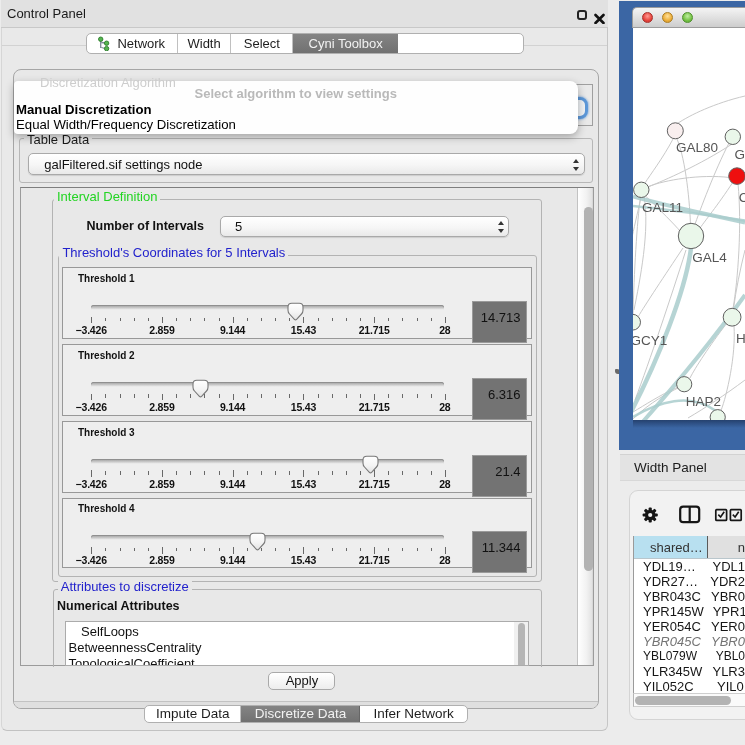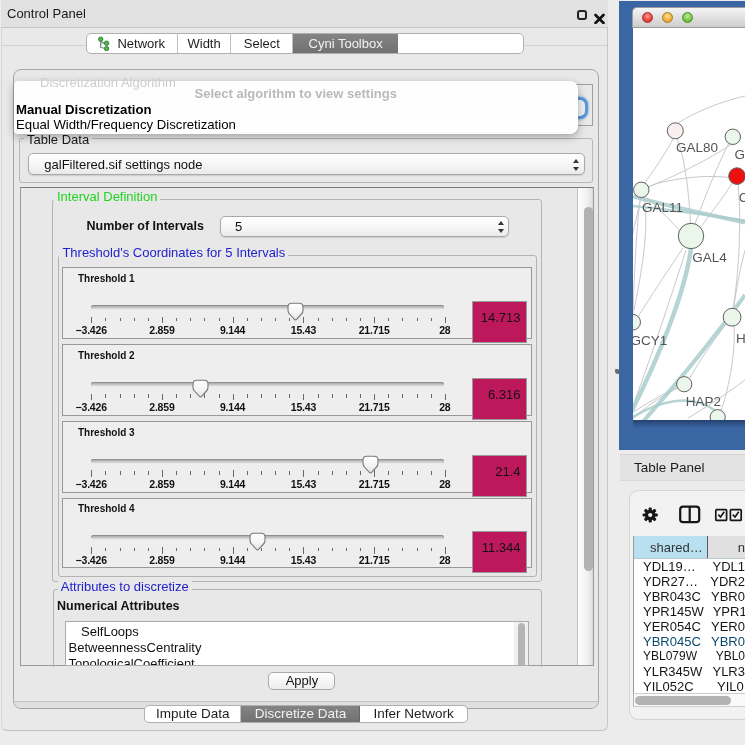--- a/index.html
+++ b/index.html
@@ -13,21 +13,21 @@
   .combo { position:absolute; border:1px solid #a9a9a9; border-radius:5px; background:linear-gradient(#ffffff,#f6f6f6 55%,#e9e9e9); font-size:13px; color:#111; box-shadow:0 1px 1px rgba(0,0,0,0.12); }
   .combo span.txt { position:absolute; left:15px; top:50%; transform:translateY(-50%); }
   .arr { position:absolute; width:9px; height:14px; }
   .arr:before { content:""; position:absolute; left:1px; top:1px; border-left:3.5px solid transparent; border-right:3.5px solid transparent; border-bottom:4.5px solid #333; }
   .arr:after { content:""; position:absolute; left:1px; bottom:1px; border-left:3.5px solid transparent; border-right:3.5px solid transparent; border-top:4.5px solid #333; }
   .grp { position:absolute; border:1px solid #b7b7b7; border-radius:3px; }
   .grplab { position:absolute; font-size:13px; background:#e8e8e8; padding:0 3px; line-height:14px; }
   .tpanel { position:absolute; left:62px; width:470px; background:#eeeeee; border:1px solid #989898; }
   .tlab { position:absolute; left:15px; top:4.5px; font-size:10px; font-weight:bold; color:#111; }
   .track { position:absolute; left:28.4px; width:353px; top:36.9px; height:5px; border-radius:2.5px; background:linear-gradient(#9a9a9a,#c9c9c9 55%,#f2f2f2); box-shadow:inset 0 1px 0 #8f8f8f; }
-  .vbox { position:absolute; left:408.5px; top:32.5px; width:55px; height:42px; background:#be185d; border:1px solid #9a9a9a; font-size:13px; color:#111; text-align:right; line-height:31px; padding-right:5px; }
+  .vbox { position:absolute; left:408.5px; top:32.5px; width:55px; height:42px; background:#737373; border:1px solid #9a9a9a; font-size:13px; color:#111; text-align:right; line-height:31px; padding-right:5px; }
   .tick { position:absolute; width:1px; background:#686868; }
   .tl { position:absolute; top:55.5px; font-size:10.5px; font-weight:bold; color:#111; transform:translateX(-50%); letter-spacing:-0.2px; }
 </style>
 </head>
 <body>
 
 <div class="abs" style="left:1px;top:0;width:607px;height:731px;background:#e9e9e9;border-right:1px solid #c6c6c6;border-bottom:1px solid #c2c2c2;border-left:1px solid #d6d6d6;border-radius:0 0 6px 6px;"></div>
 <div class="abs" style="left:1px;top:0;width:607px;height:28px;background:#e1e1e1;border-bottom:1px solid #c8c8c8;"></div>
 <div class="abs" style="left:7px;top:5.5px;font-size:13px;color:#1a1a1a;">Control Panel</div>
 <div class="abs" style="left:577px;top:10px;width:10px;height:10px;border:2px solid #222;border-radius:3px;"></div>
@@ -359,21 +359,21 @@
   <text x="642" y="212">GAL11</text>
   <text x="692.3" y="262">GAL4</text>
   <text x="630.5" y="344.5">GCY1</text>
   <text x="736" y="342.5">H</text>
   <text x="685.8" y="406">HAP2</text>
 </g>
 </svg>
 <div class="abs" style="left:633px;top:419.5px;width:112px;height:8px;background:linear-gradient(rgba(10,20,45,.45),rgba(10,20,45,0));"></div>
 
 <div class="abs" style="left:620px;top:454px;width:125px;height:26.5px;background:#e3e3e3;border-top:1px solid #d2d2d2;border-bottom:1px solid #d8d8d8;"></div>
-<div class="abs" style="left:634px;top:460px;font-size:13.5px;color:#1c1c1c;">Table Panel</div>
+<div class="abs" style="left:634px;top:460px;font-size:13.5px;color:#1c1c1c;">Width Panel</div>
 
 <div class="abs" style="left:628.5px;top:489.5px;width:130px;height:230px;background:#f2f2f2;border:1px solid #d4d4d4;border-radius:9px 0 0 9px;"></div>
 <div class="abs" style="left:641px;top:505px;">
 <svg width="110" height="22" viewBox="0 0 110 22">
   <g fill="#161616">
     <g transform="translate(9.2,10)">
           <circle r="5.3" fill="#161616"></circle>
           <g fill="#161616">
             <rect x="-1.6" y="-7.6" width="3.2" height="15.2" rx="1"></rect>
             <rect x="-1.6" y="-7.6" width="3.2" height="15.2" rx="1" transform="rotate(45)"></rect>
@@ -415,21 +415,21 @@
       <div style="flex:1;padding-left:9px;line-height:15px;">YBR0</div>
     </div>
     <div style="display:flex;height:15.05px;font-size:13px;color:#161616;">
       <div style="width:74px;padding-left:9px;line-height:15px;">YPR145W</div>
       <div style="flex:1;padding-left:9px;line-height:15px;">YPR1</div>
     </div>
     <div style="display:flex;height:15.05px;font-size:13px;color:#161616;">
       <div style="width:74px;padding-left:9px;line-height:15px;">YER054C</div>
       <div style="flex:1;padding-left:9px;line-height:15px;">YER0</div>
     </div>
-    <div style="display:flex;height:15.05px;font-size:13px;color:#0c4a6e;">
+    <div style="display:flex;height:15.05px;font-size:13px;color:#737373;font-style:italic;">
       <div style="width:74px;padding-left:9px;line-height:15px;">YBR045C</div>
       <div style="flex:1;padding-left:9px;line-height:15px;">YBR0</div>
     </div>
     <div style="display:flex;height:15.05px;font-size:12px;color:#161616;">
       <div style="width:74px;padding-left:9px;line-height:15px;">YBL079W</div>
       <div style="flex:1;padding-left:9px;line-height:15px;">YBL0</div>
     </div>
     <div style="display:flex;height:15.05px;font-size:13px;color:#161616;">
       <div style="width:74px;padding-left:9px;line-height:15px;">YLR345W</div>
       <div style="flex:1;padding-left:9px;line-height:15px;">YLR3</div>

